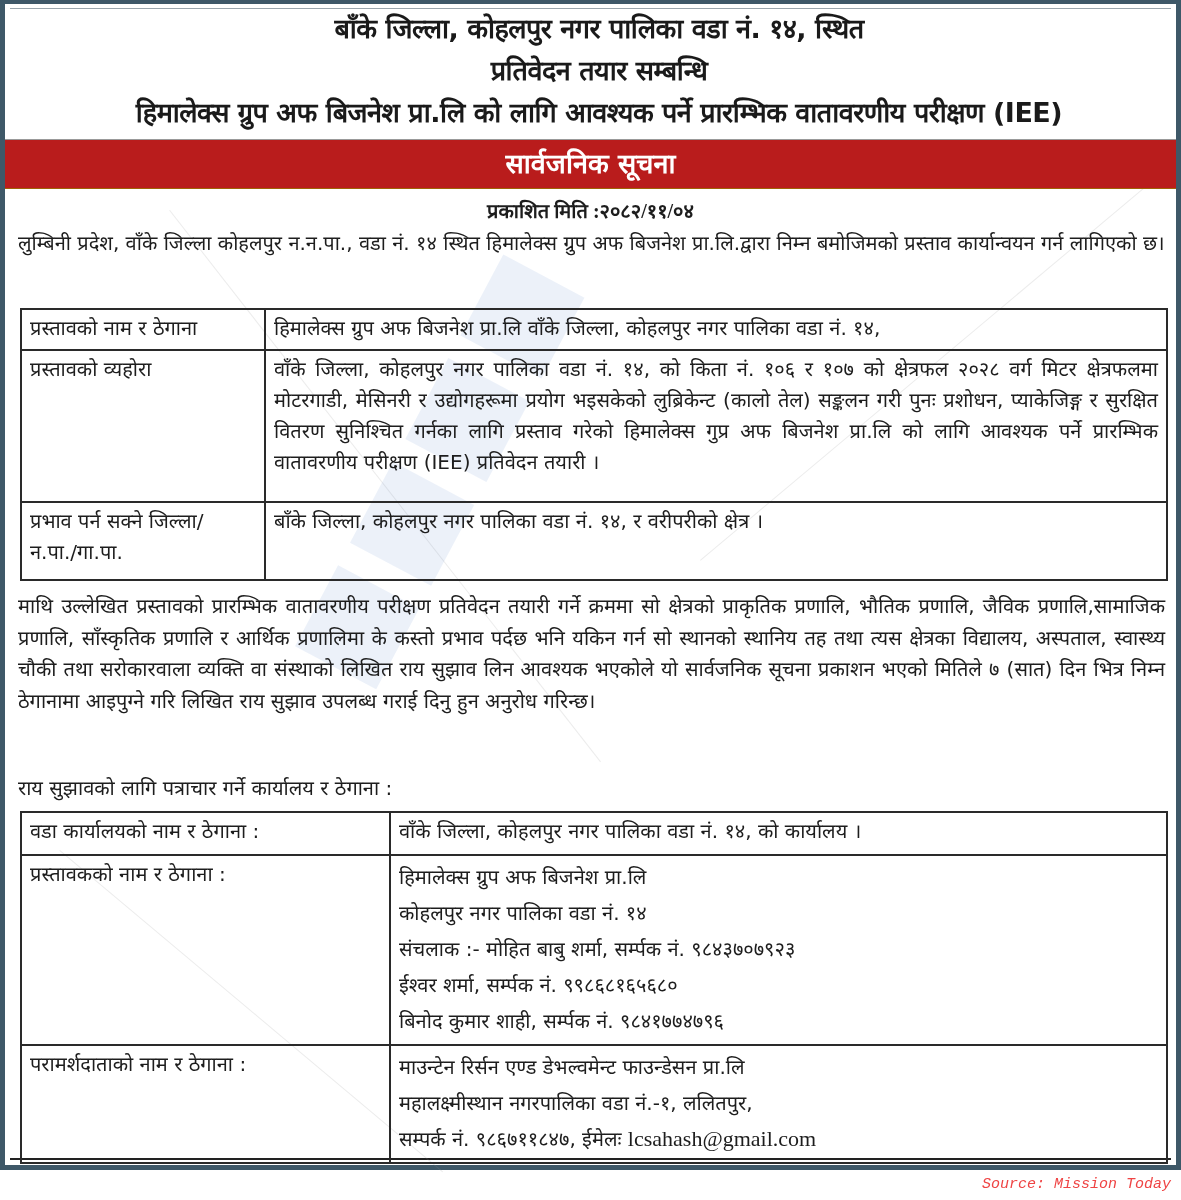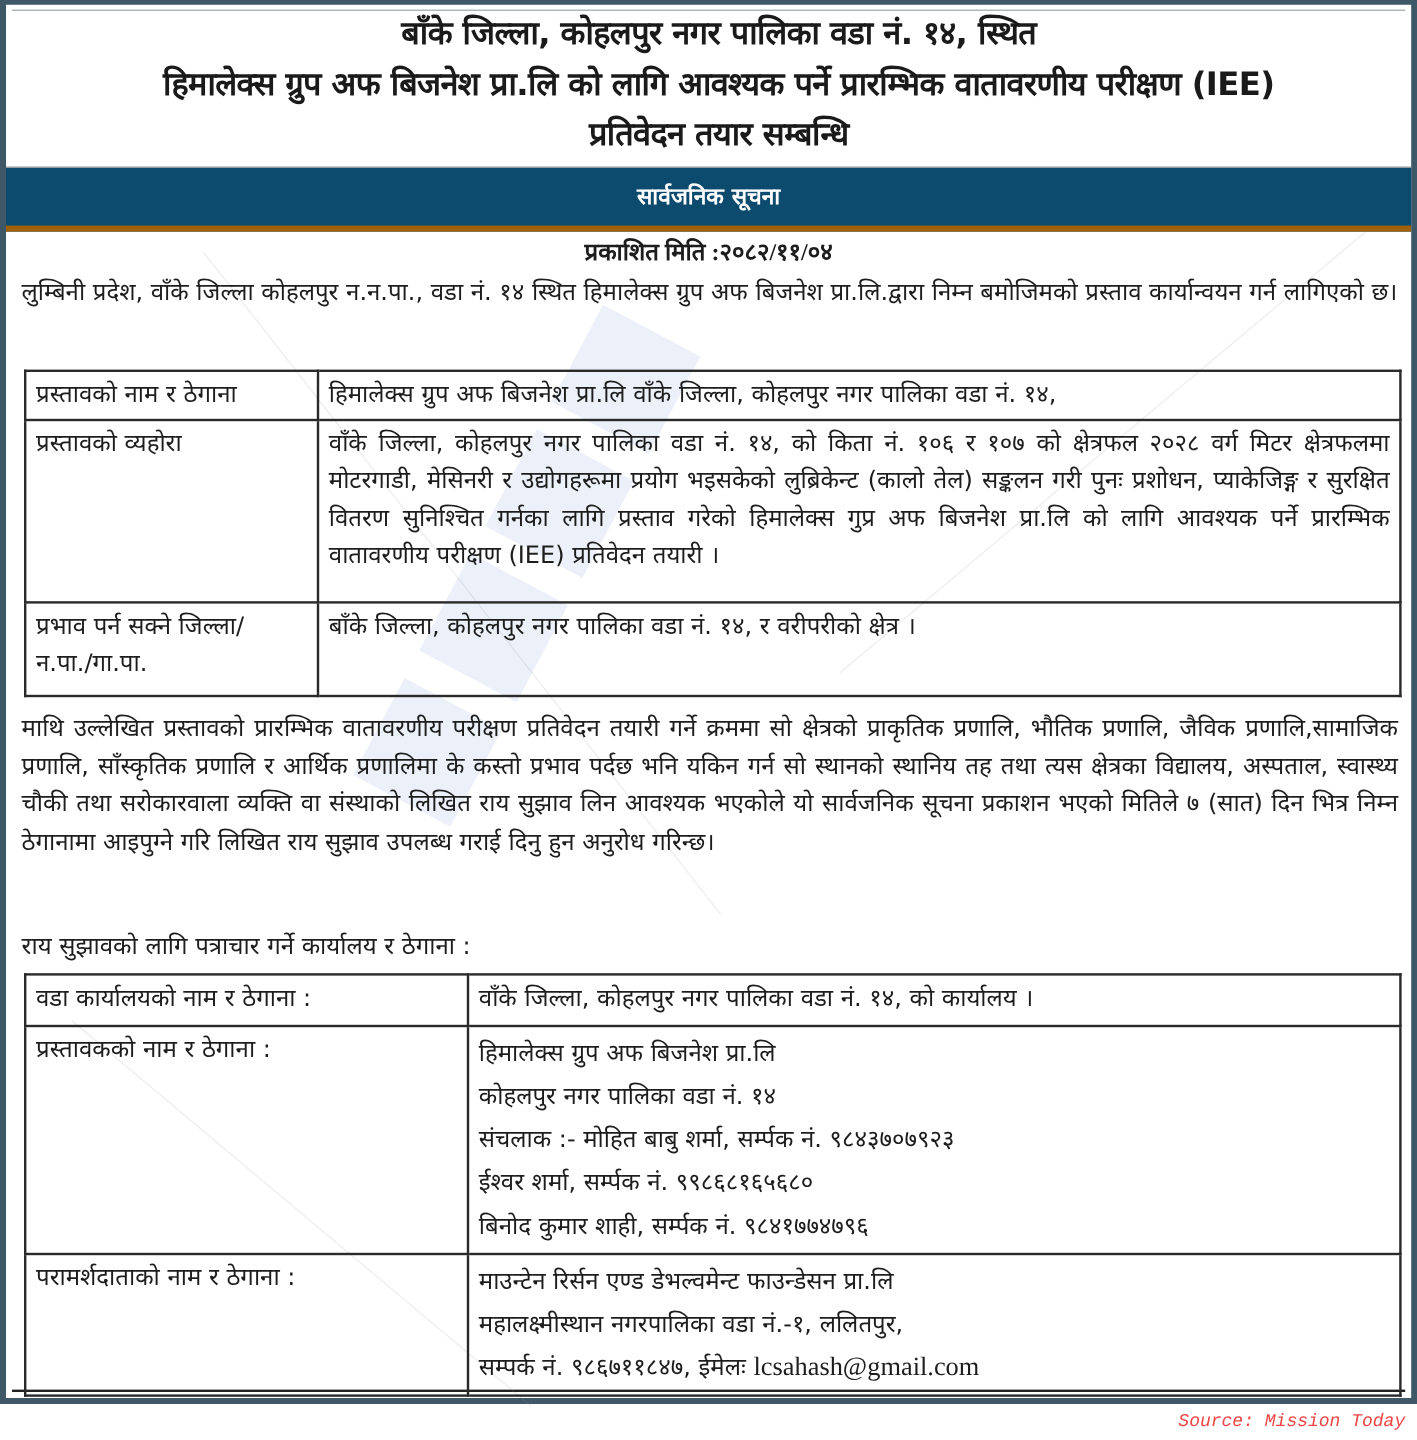--- a/index.html
+++ b/index.html
@@ -39,24 +39,24 @@
       text-align: center; font-weight: bold;
     }
     .title-line {
       font-size: 27px; line-height: 42px; color: #1a1a1a;
       font-family: "DejaVu Sans", sans-serif; font-weight: bold;
       letter-spacing: -0.5px;
       margin-left: 17px;
     }
     .band {
       position: absolute; left: 5px; right: 5px; top: 139px; height: 48px;
-      background: #0c4a6e; color: #ffffff; text-align: center;
+      background: #b91c1c; color: #ffffff; text-align: center;
       font-family: "DejaVu Sans", sans-serif; font-weight: bold;
-      font-size: 19px; line-height: 48px;
-      border-top: 1px solid #999; border-bottom: 5px solid #a16207;
+      font-size: 27px; line-height: 48px;
+      border-top: 1px solid #999; border-bottom: 1px solid #a16207;
     }
     .pubdate {
       position: absolute; left: 0; right: 0; top: 196px; text-align: center;
       font-family: Liberation Serif, serif; font-weight: bold; font-size: 20px;
       line-height: 30px;
     }
     .para {
       position: absolute; left: 18px; right: 16px;
       font-size: 20px; line-height: 31.5px; text-align: justify;
       font-family: "DejaVu Sans", sans-serif;
@@ -84,22 +84,22 @@
   <div class="inner"></div>
 </div>
 
 <div class="wm-line" style="left:170px;top:210px;width:700px;transform:rotate(52deg);"></div>
 <div class="wm-line" style="left:700px;top:560px;width:600px;transform:rotate(-40deg);"></div>
 <div class="wm-line" style="left:60px;top:850px;width:500px;transform:rotate(40deg);"></div>
 <div class="watermark">■■■■</div>
 
 <div class="title-block">
   <div class="title-line">बाँके जिल्ला, कोहलपुर नगर पालिका वडा नं. १४, स्थित</div>
+  <div class="title-line">प्रतिवेदन तयार सम्बन्धि</div>
   <div class="title-line">हिमालेक्स ग्रुप अफ बिजनेश प्रा.लि को लागि आवश्यक पर्ने प्रारम्भिक वातावरणीय परीक्षण (IEE)</div>
-  <div class="title-line">प्रतिवेदन तयार सम्बन्धि</div>
 </div>
 
 <div class="band">
   <span>सार्वजनिक सूचना</span>
 </div>
 
 <div class="pubdate">प्रकाशित मिति :२०८२/११/०४</div>
 
 <div class="para" style="top:228px;">लुम्बिनी प्रदेश, वाँके जिल्ला कोहलपुर न.न.पा., वडा नं. १४ स्थित हिमालेक्स ग्रुप अफ बिजनेश प्रा.लि.द्वारा निम्न बमोजिमको प्रस्ताव कार्यान्वयन गर्न लागिएको छ।</div>
 

